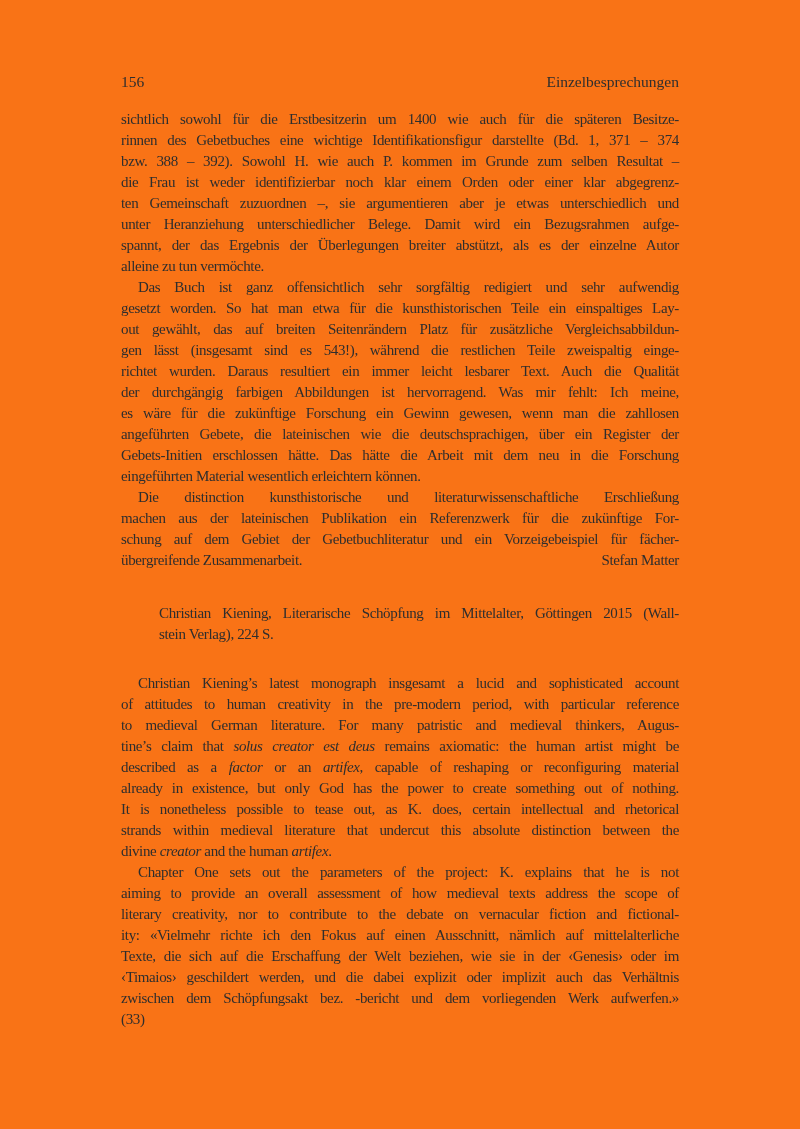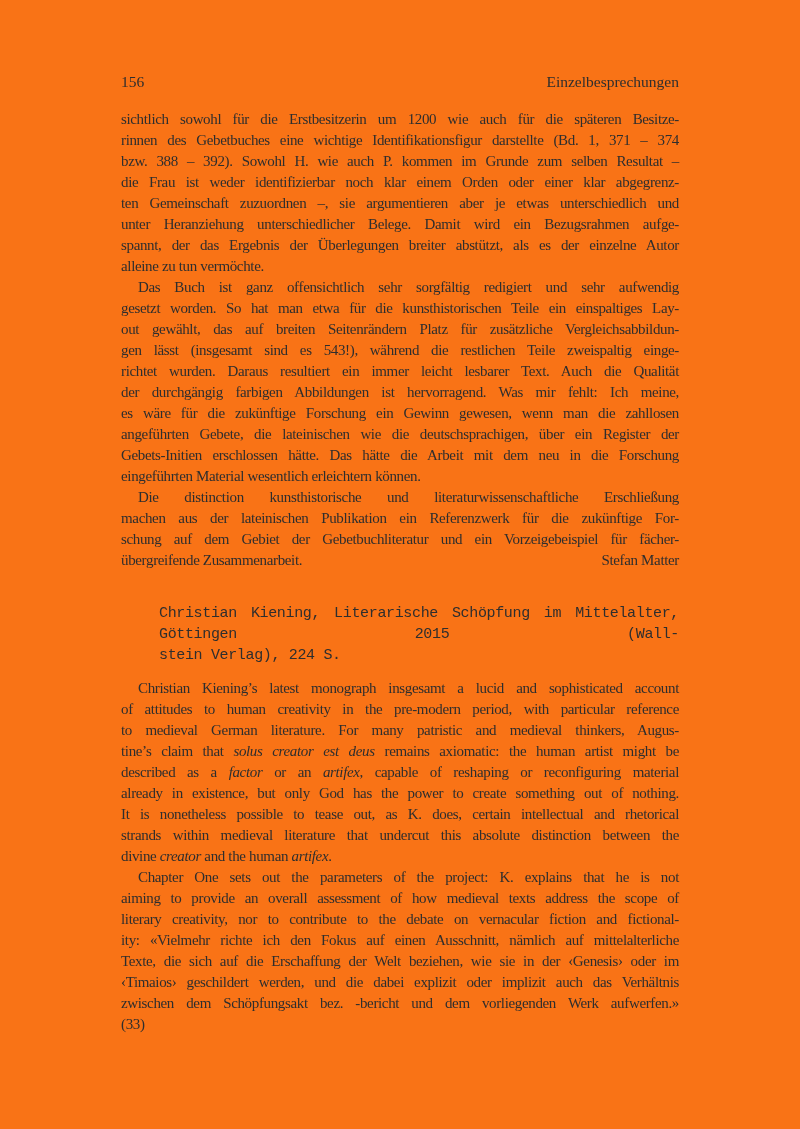--- a/index.html
+++ b/index.html
@@ -43,38 +43,37 @@
   }
   .line-last { text-align-last: left; }
   .line-indent { text-indent: 17px; }
   .line-sig {
     display: flex;
     justify-content: space-between;
     text-align-last: auto;
     gap: 35px;
   }
   .citation {
-    margin: 32px 0 12px 38px;
-    font-family: Liberation Mono, monospace;
+    margin: 32px 0 28px 38px;
   }
   i { font-style: italic; }
 </style>
 </head>
 <body>
 
 <div class="page">
 
   <header class="running-header">
     <span>156</span>
     <span>Einzelbesprechungen</span>
   </header>
 
   <main class="body-text">
     <section class="paragraph">
-        <div class="line">sichtlich sowohl für die Erstbesitzerin um 1200 wie auch für die späteren Besitze-</div>
+        <div class="line">sichtlich sowohl für die Erstbesitzerin um 1400 wie auch für die späteren Besitze-</div>
         <div class="line">rinnen des Gebetbuches eine wichtige Identifikationsfigur darstellte (Bd. 1, 371 – 374</div>
         <div class="line">bzw. 388 – 392). Sowohl H. wie auch P. kommen im Grunde zum selben Resultat –</div>
         <div class="line">die Frau ist weder identifizierbar noch klar einem Orden oder einer klar abgegrenz-</div>
         <div class="line">ten Gemeinschaft zuzuordnen –, sie argumentieren aber je etwas unterschiedlich und</div>
         <div class="line">unter Heranziehung unterschiedlicher Belege. Damit wird ein Bezugsrahmen aufge-</div>
         <div class="line">spannt, der das Ergebnis der Überlegungen breiter abstützt, als es der einzelne Autor</div>
         <div class="line line-last">alleine zu tun vermöchte.</div>
       </section>
     <section class="paragraph">
         <div class="line line-indent">Das Buch ist ganz offensichtlich sehr sorgfältig redigiert und sehr aufwendig</div>

